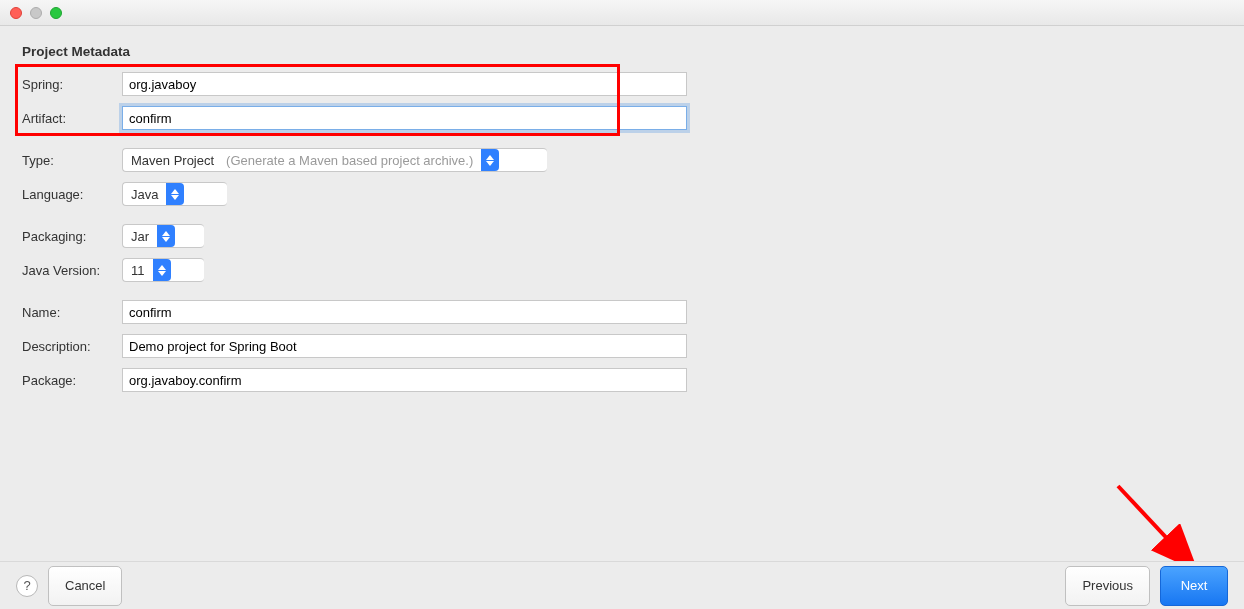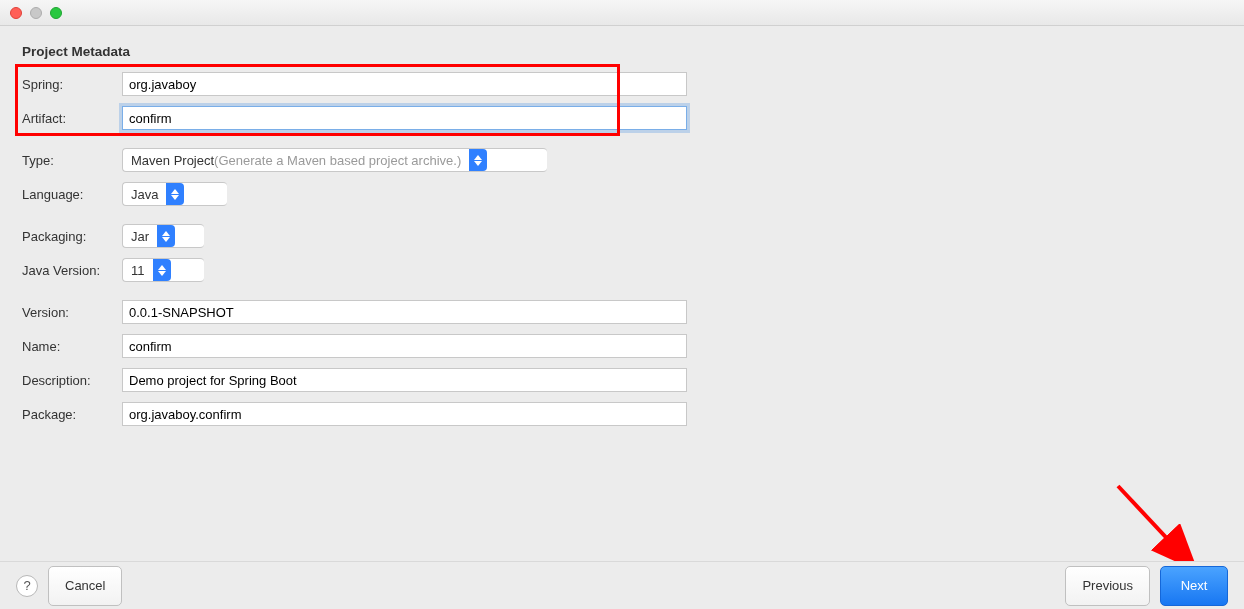--- a/index.html
+++ b/index.html
@@ -90,21 +90,21 @@
     border-radius: 4px;
     overflow: hidden;
     font-size: 13px;
     cursor: default;
   }
   .mac-select .sel-text {
     padding: 0 8px;
     white-space: nowrap;
     display: flex;
     align-items: baseline;
-    gap: 0;
+    gap: 12px;
   }
   .mac-select .sel-hint {
     color: #9a9a9a;
   }
   .mac-select .sel-btn {
     width: 18px;
     align-self: stretch;
     background: #2f80ff;
     display: flex;
     flex-direction: column;
@@ -259,24 +259,20 @@
           </svg>
         <svg width="8" height="5">
             <polygon points="0,0 8,0 4,5" fill="#fff"></polygon>
           </svg>
       </div>
     </div>
   </div>
 
   <div class="spacer"></div>
 
-  <div class="form-row">
-    <div class="label">Version:</div>
-    <input class="text-input wide" value="0.0.1-SNAPSHOT" style="">
-  </div>
 
   <div class="form-row">
     <div class="label">Name:</div>
     <input class="text-input wide" value="confirm" style="">
   </div>
 
   <div class="form-row">
     <div class="label">Description:</div>
     <input class="text-input wide" value="Demo project for Spring Boot" style="">
   </div>

